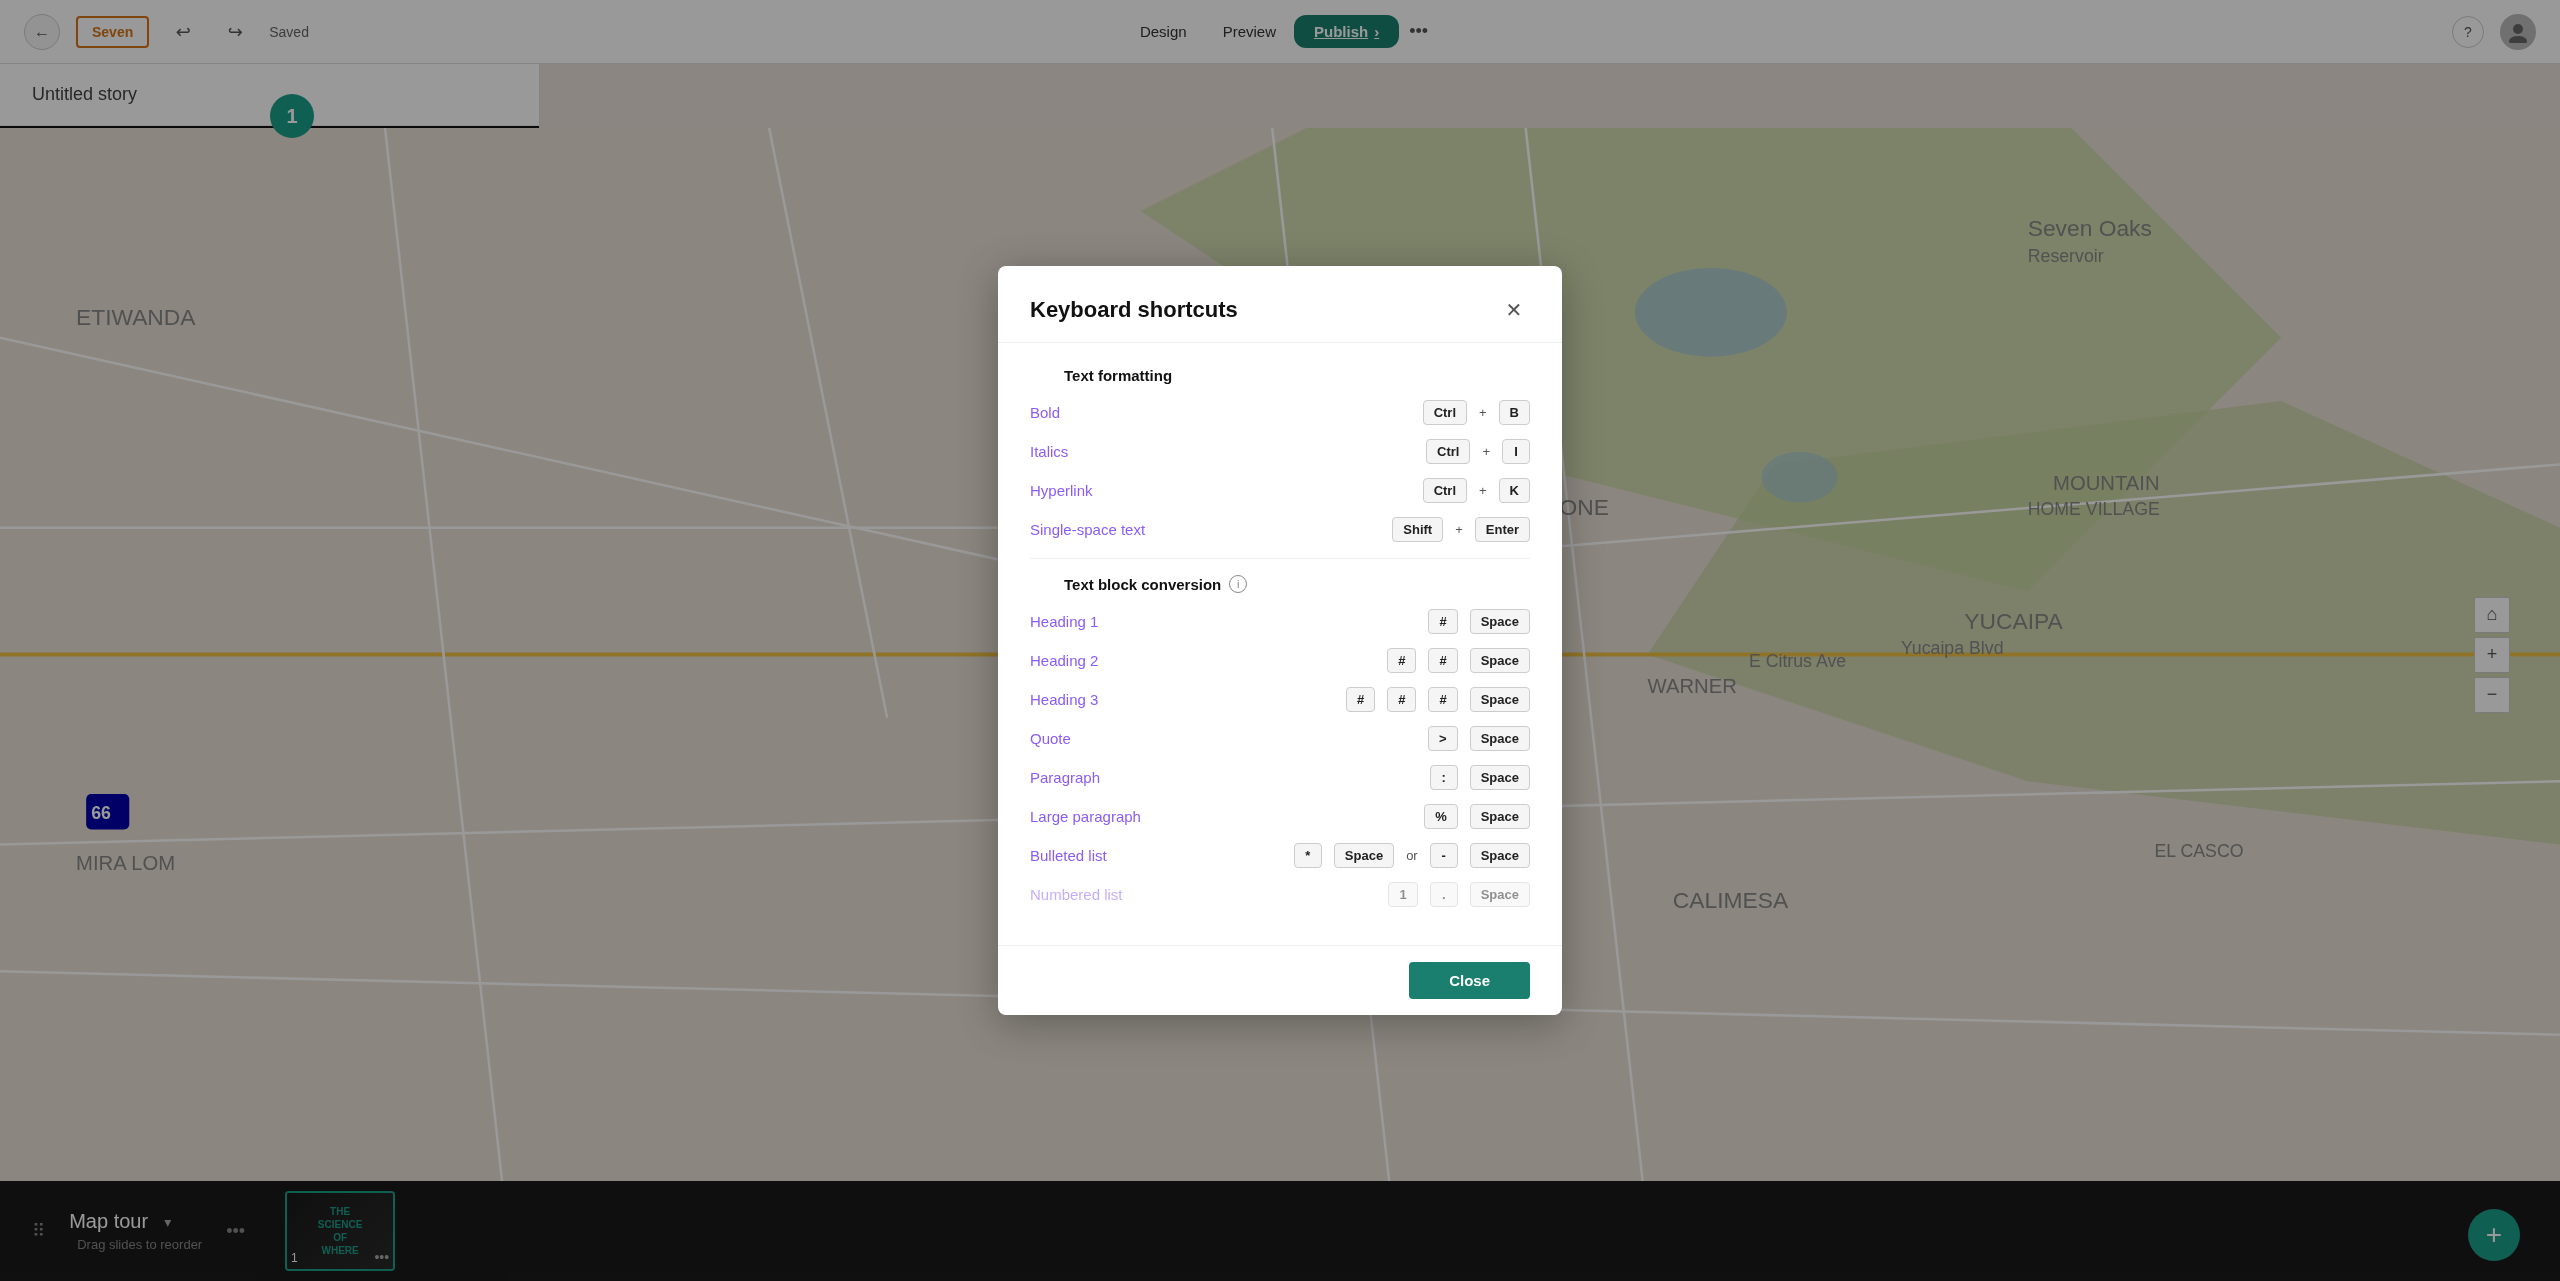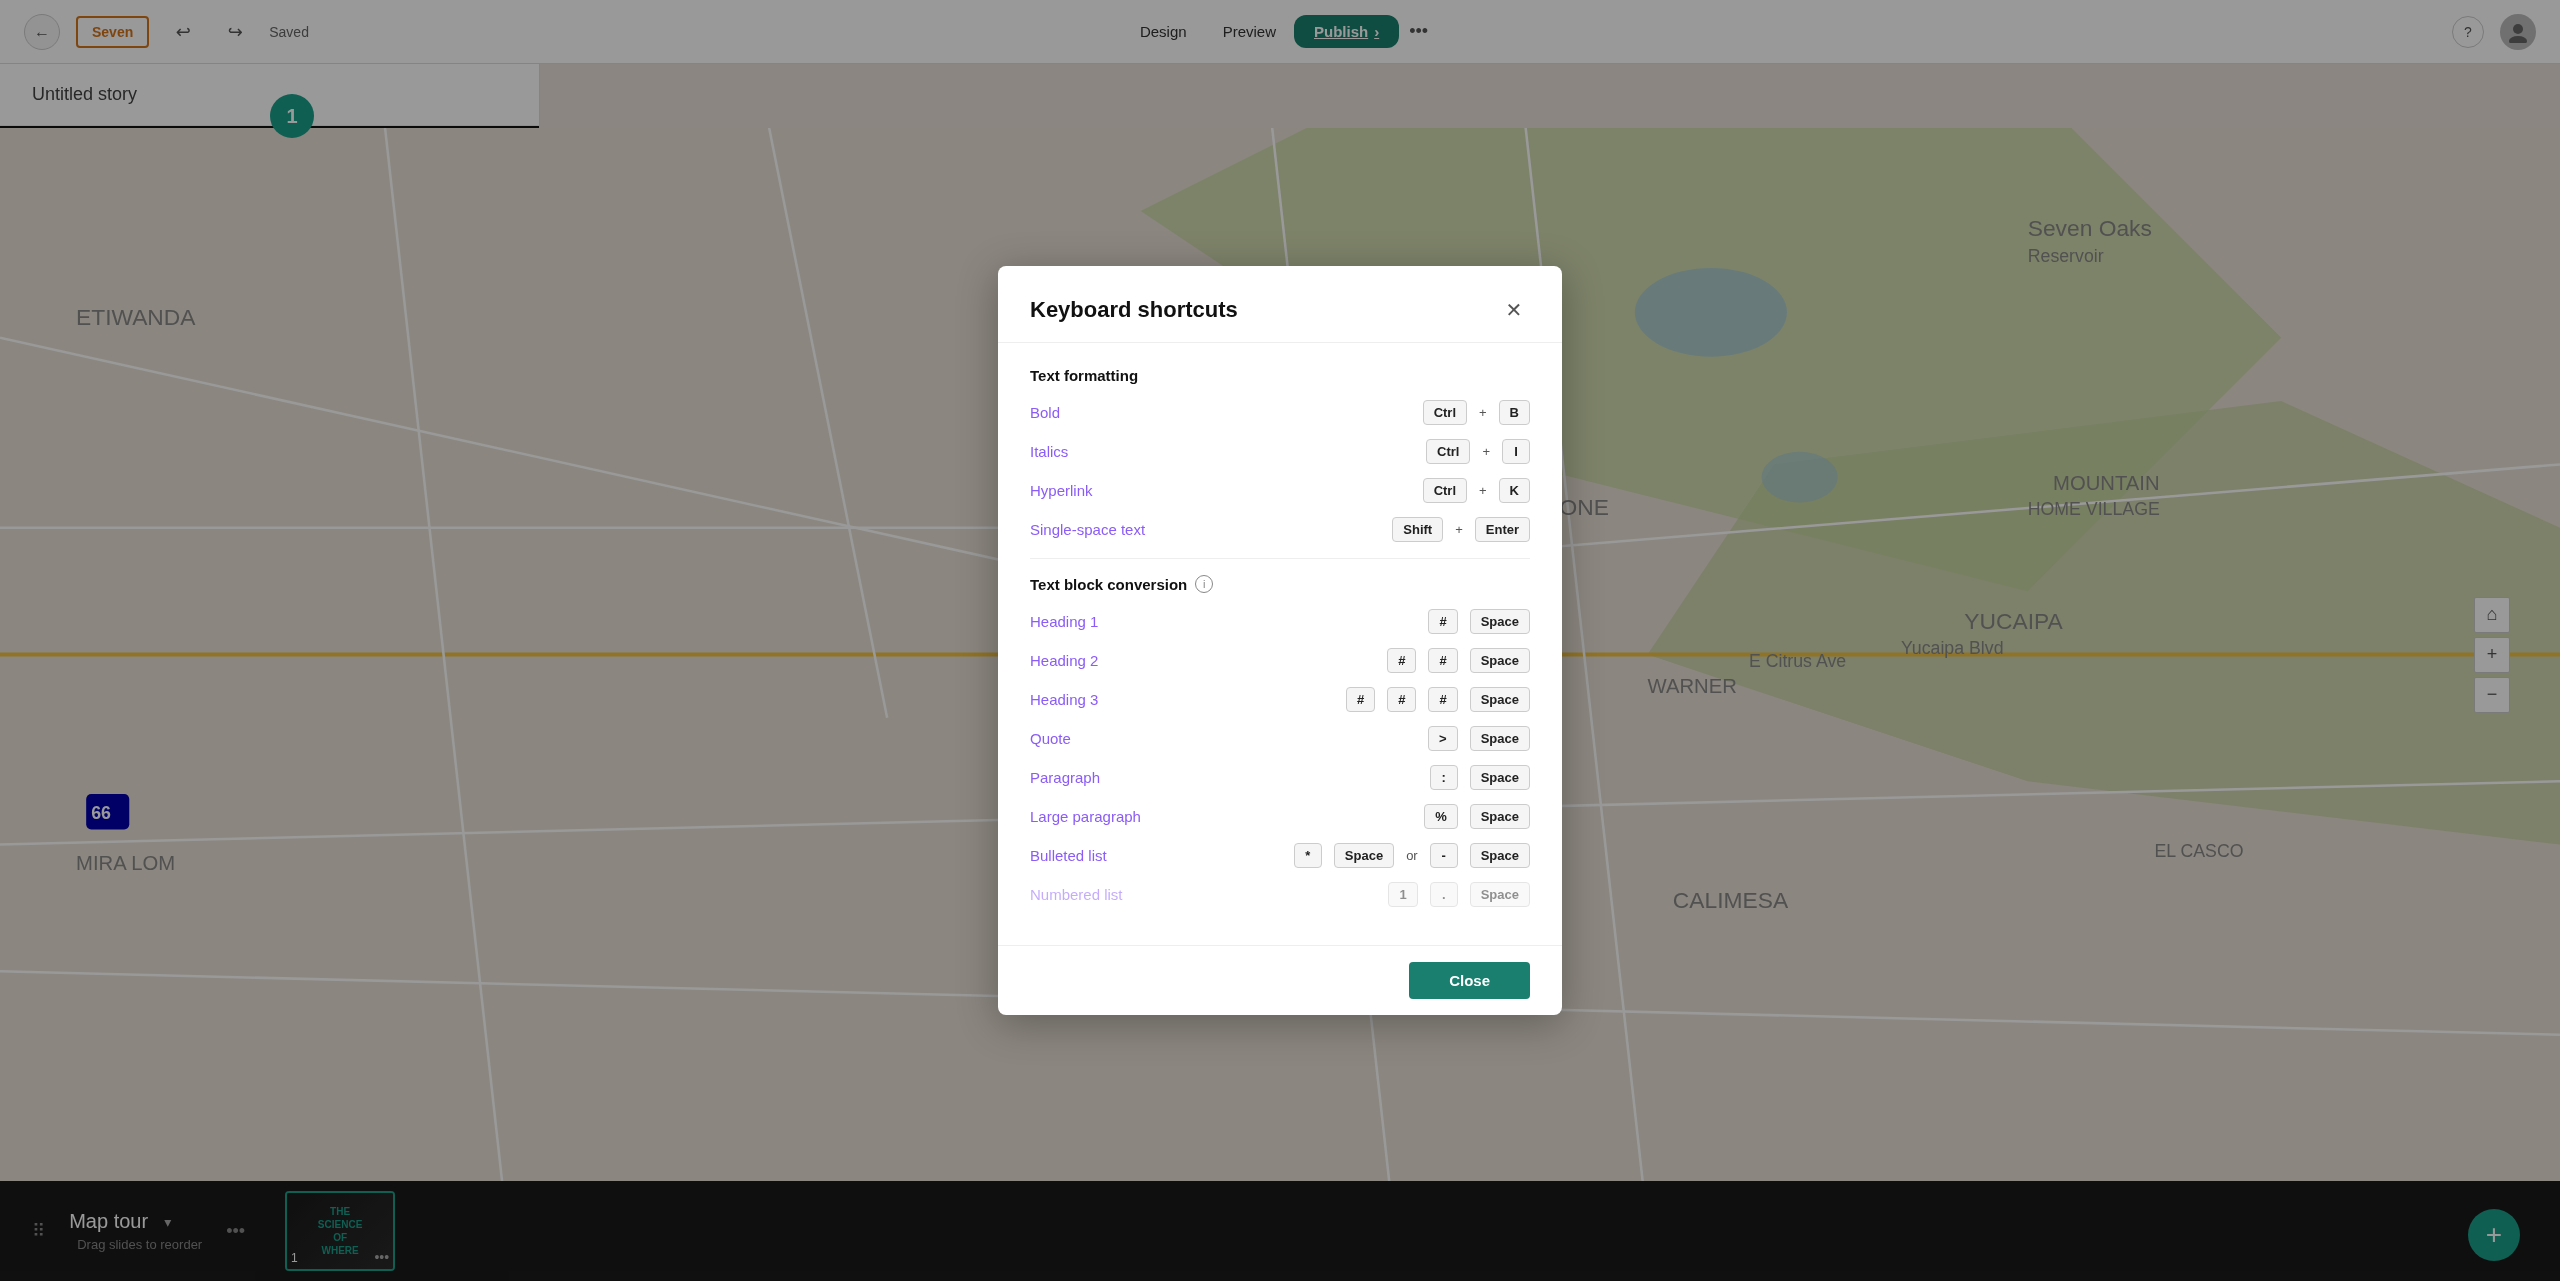--- a/index.html
+++ b/index.html
@@ -109,21 +109,21 @@
     }
     .modal-header {
       padding: 28px 32px 16px; display: flex; align-items: center; justify-content: space-between;
       border-bottom: 1px solid #eee;
     }
     .modal-title { font-size: 22px; font-weight: 600; color: #111; }
     .modal-close { width: 32px; height: 32px; border: none; background: transparent; cursor: pointer; font-size: 20px; color: #555; display: flex; align-items: center; justify-content: center; border-radius: 4px; }
     .modal-body { padding: 24px 32px; overflow-y: auto; flex: 1; }
     .modal-footer { padding: 16px 32px; border-top: 1px solid #eee; display: flex; justify-content: flex-end; }
 
-    .section-title { font-size: 15px; font-weight: 700; color: #111; margin-bottom: 16px; }
+    .section-title { font-size: 15px; font-weight: 700; color: #111; margin-bottom: 16px; margin-left: 34px; }
     .shortcut-row { display: flex; align-items: center; justify-content: space-between; margin-bottom: 14px; }
     .shortcut-label { font-size: 15px; color: #8b5cf6; }
     .shortcut-keys { display: flex; align-items: center; gap: 12px; }
     .key-badge {
       display: inline-block; padding: 4px 10px; border: 1px solid #ccc;
       border-radius: 4px; background: #f5f5f5; font-size: 13px; font-weight: 600;
       color: #222; min-width: 28px; text-align: center;
     }
     .key-plus, .key-or { font-size: 13px; color: #555; }
     .section-divider { border: none; border-top: 1px solid #eee; margin: 16px 0; }

